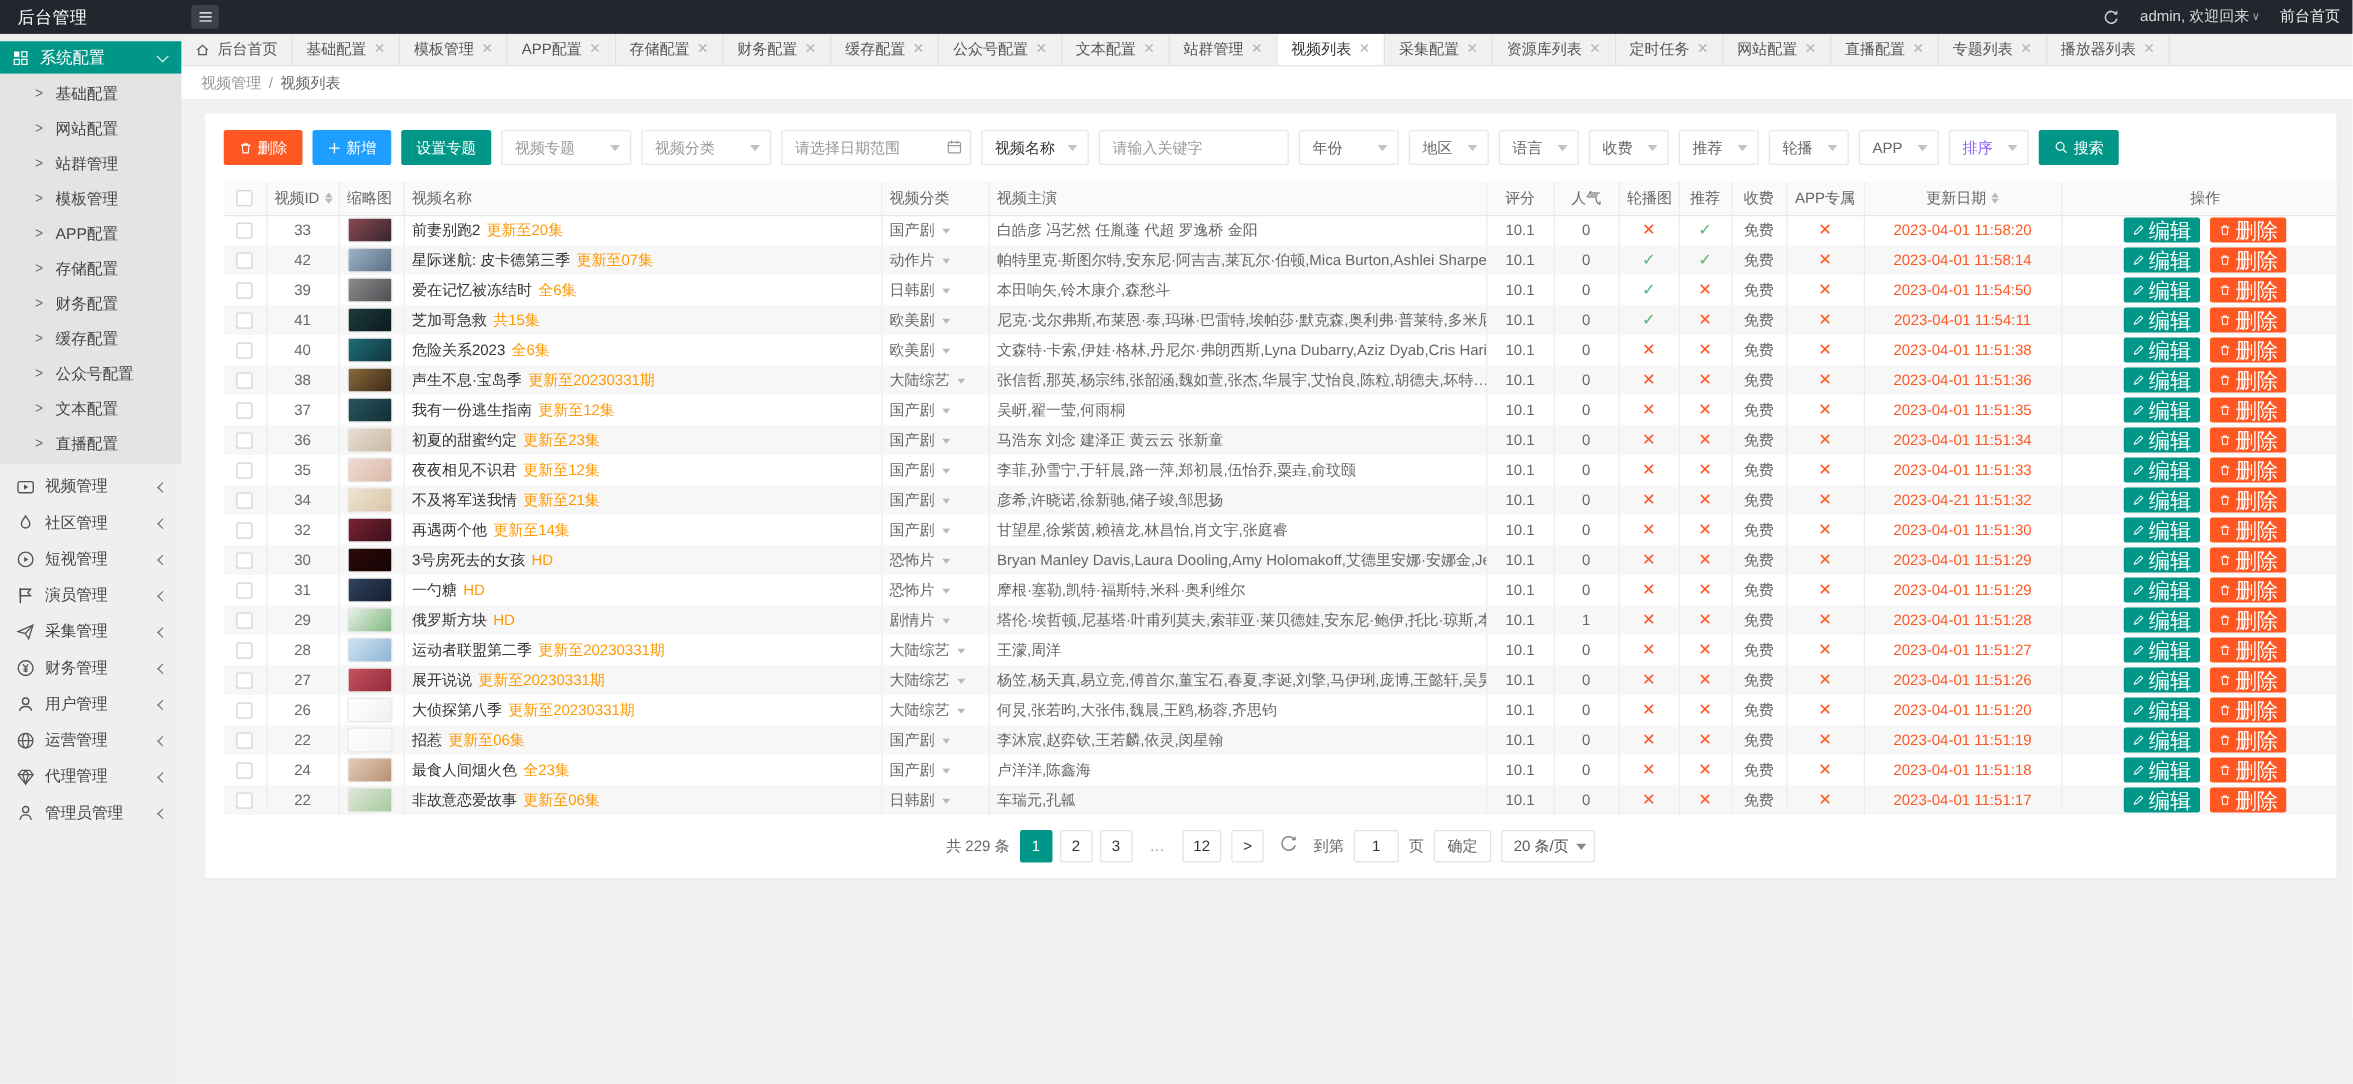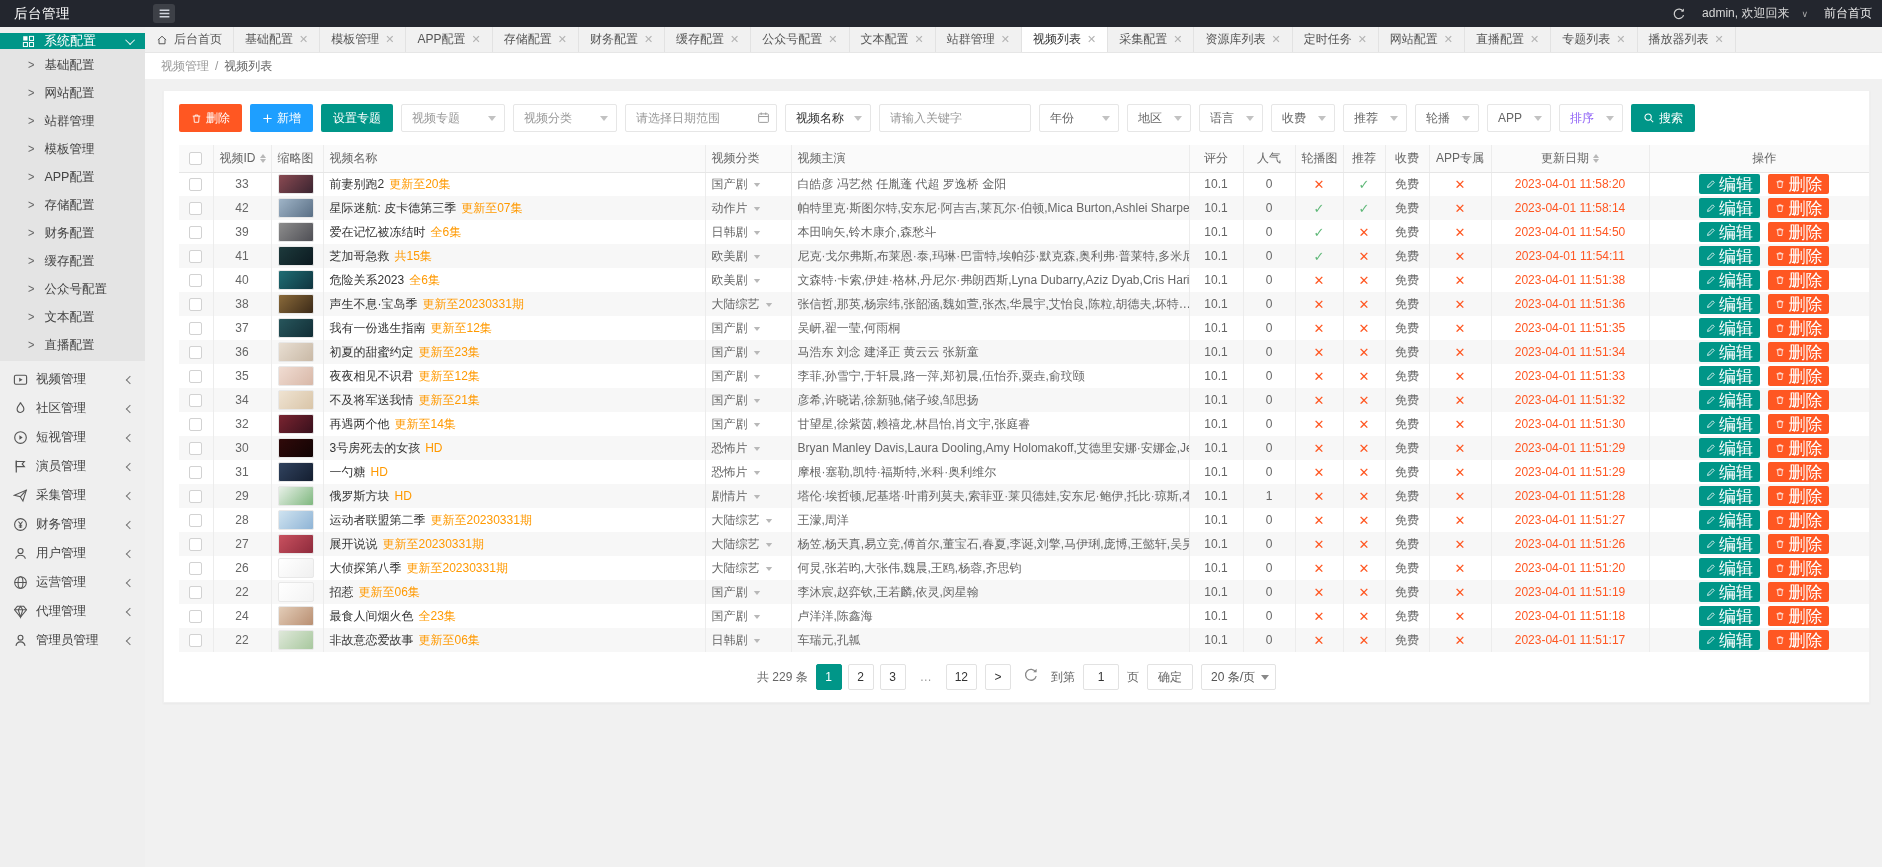--- a/index.html
+++ b/index.html
@@ -9,27 +9,27 @@
   *{margin:0;padding:0;box-sizing:border-box;}
   html,body{width:1882px;height:867px;overflow:hidden;}
   body{font-family:"Liberation Sans","DejaVu Sans",sans-serif;font-size:12px;color:#333;background:#f4f4f4;}
   svg{display:block;}
 
   
   .top{position:fixed;left:0;top:0;width:1882px;height:27px;background:var(--header_bg);display:flex;align-items:center;z-index:30;}
   .logo{width:145px;padding-left:14px;color:#fff;font-size:13.5px;letter-spacing:.5px;}
   .ham{width:22px;height:19px;margin-left:8px;background:rgba(255,255,255,.12);border-radius:3px;display:flex;align-items:center;justify-content:center;cursor:pointer;}
   .top-right{margin-left:auto;display:flex;align-items:center;gap:16px;padding-right:10px;color:#ccc;}
-  .welcome{display:flex;align-items:center;gap:12px;color:#d8d8d8;cursor:pointer;}
+  .welcome{display:flex;align-items:center;gap:2px;color:#d8d8d8;cursor:pointer;}
   .welcome .car{font-size:9px;color:#aaa;}
   .front-link{color:#eee;cursor:pointer;}
 
   
   .sidebar{position:fixed;left:0;top:27px;bottom:0;width:145px;background:var(--sidebar_bg);padding-top:6px;z-index:20;}
-  .side-group{height:16px;background:var(--accent);color:#fff;display:flex;align-items:center;padding:0 10px 0 22px;font-size:13px;cursor:pointer;}
+  .side-group{height:26px;background:var(--accent);color:#fff;display:flex;align-items:center;padding:0 10px 0 10px;font-size:13px;cursor:pointer;}
   .side-group .g-icon{margin-right:9px;color:#fff;}
   .side-group .chev-d{margin-left:auto;width:7px;height:7px;border-left:1.5px solid #e8f4f2;border-bottom:1.5px solid #e8f4f2;transform:rotate(-45deg) translateY(-2px);}
   .smenu{background:#e4e4e4;padding:2px 0;}
   .smenu-item{height:28px;display:flex;align-items:center;padding-left:28px;color:#444;font-size:12.5px;cursor:pointer;}
   .smenu-item .gt{color:#666;font-size:11px;margin-right:10px;transform:scaleY(1.1);}
   .side-items{padding-top:4px;}
   .side-item{height:29px;display:flex;align-items:center;padding:0 12px 0 13px;color:#444;font-size:12.5px;cursor:pointer;}
   .side-item .s-icon{width:15px;height:15px;margin-right:8px;color:#555;}
   .side-item .chev-l{margin-left:auto;width:6px;height:6px;border-left:1.3px solid #777;border-bottom:1.3px solid #777;transform:rotate(45deg);}
 
@@ -862,21 +862,21 @@
                     <i class="caret"></i>
                   </span>
     </td>
     <td class="al">彦希,许晓诺,徐新驰,储子竣,邹思扬</td>
     <td>10.1</td>
     <td>0</td>
     <td><span class="mark no">✕</span></td>
     <td><span class="mark no">✕</span></td>
     <td>免费</td>
     <td><span class="mark no">✕</span></td>
-    <td class="c-date">2023-04-01 11:51:32</td>
+    <td class="c-date">2023-04-21 11:51:32</td>
     <td>
       <button class="rbtn edit">
         <svg width="10" height="10" viewBox="0 0 16 16">
                       <path d="M2.5 13.5l.9-3.4 7.2-7.2 2.5 2.5-7.2 7.2z" fill="none" stroke="#fff" stroke-width="1.3"></path>
                     </svg>
         <span>编辑</span>
       </button>
       <button class="rbtn del">
         <svg width="10" height="10" viewBox="0 0 16 16">
                       <path d="M2.5 4.5h11M6 4.5V3h4v1.5M4.2 4.5l.7 9h6.2l.7-9" fill="none" stroke="#fff" stroke-width="1.3"></path>

